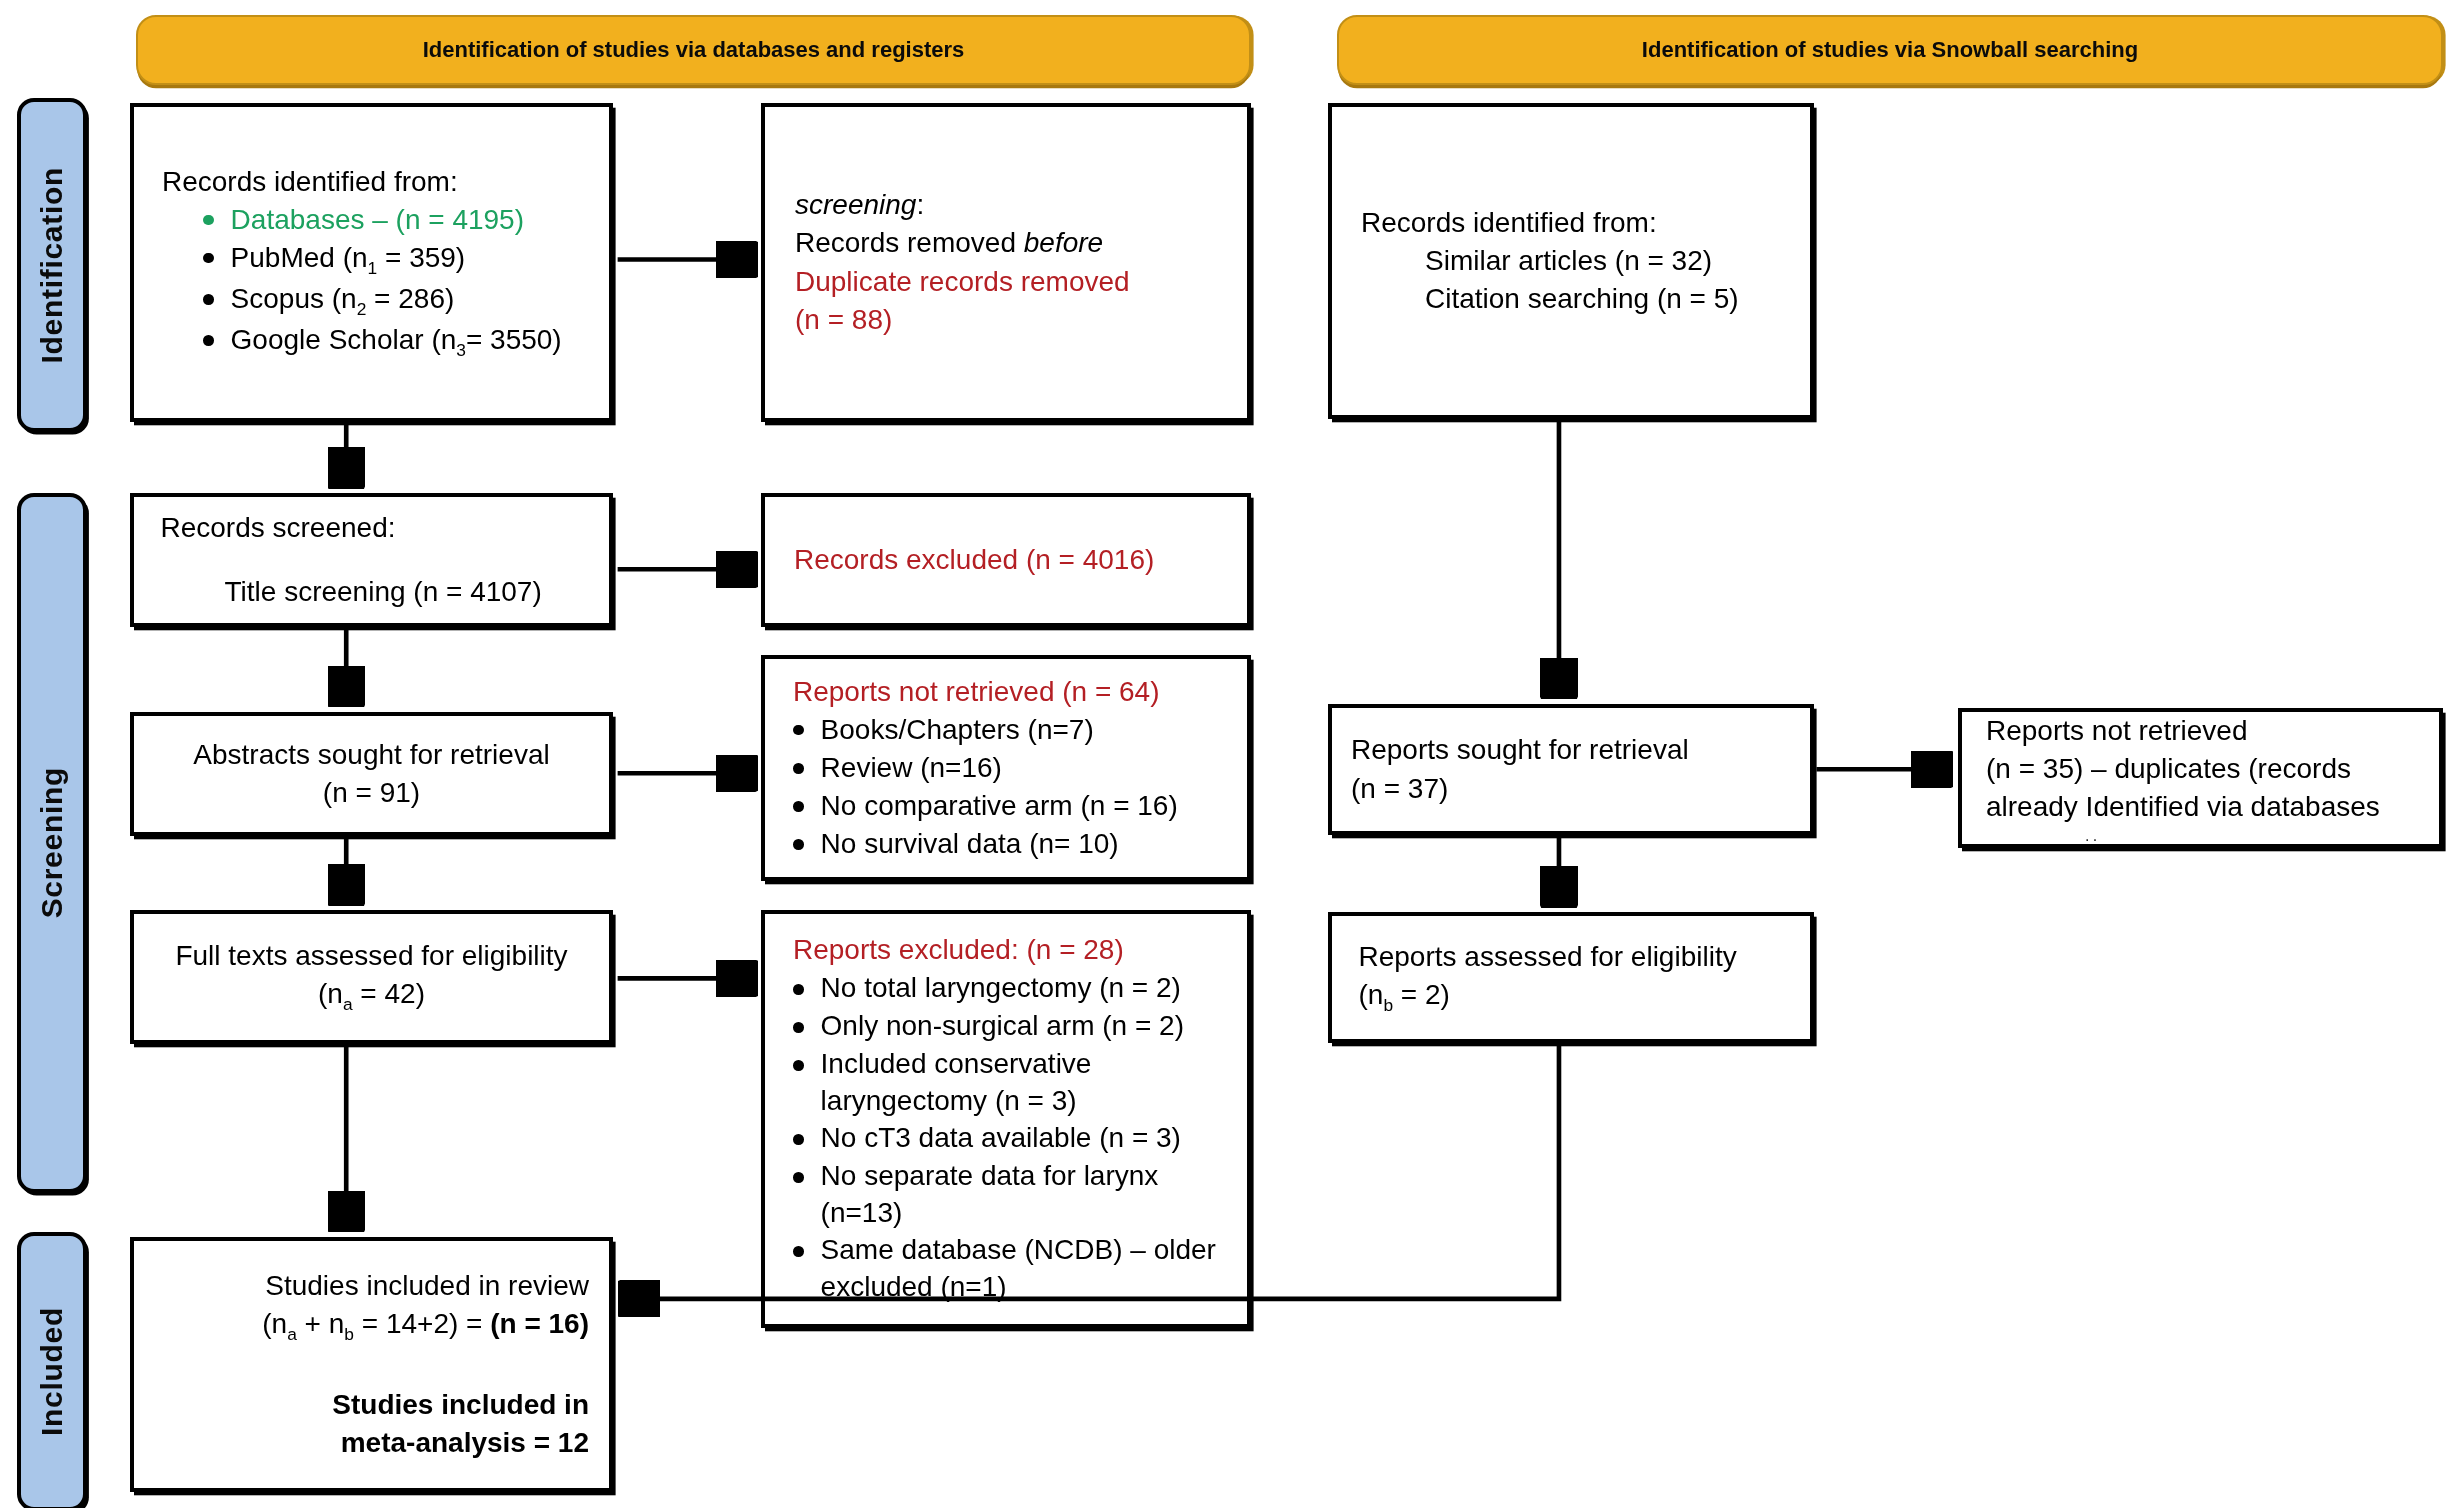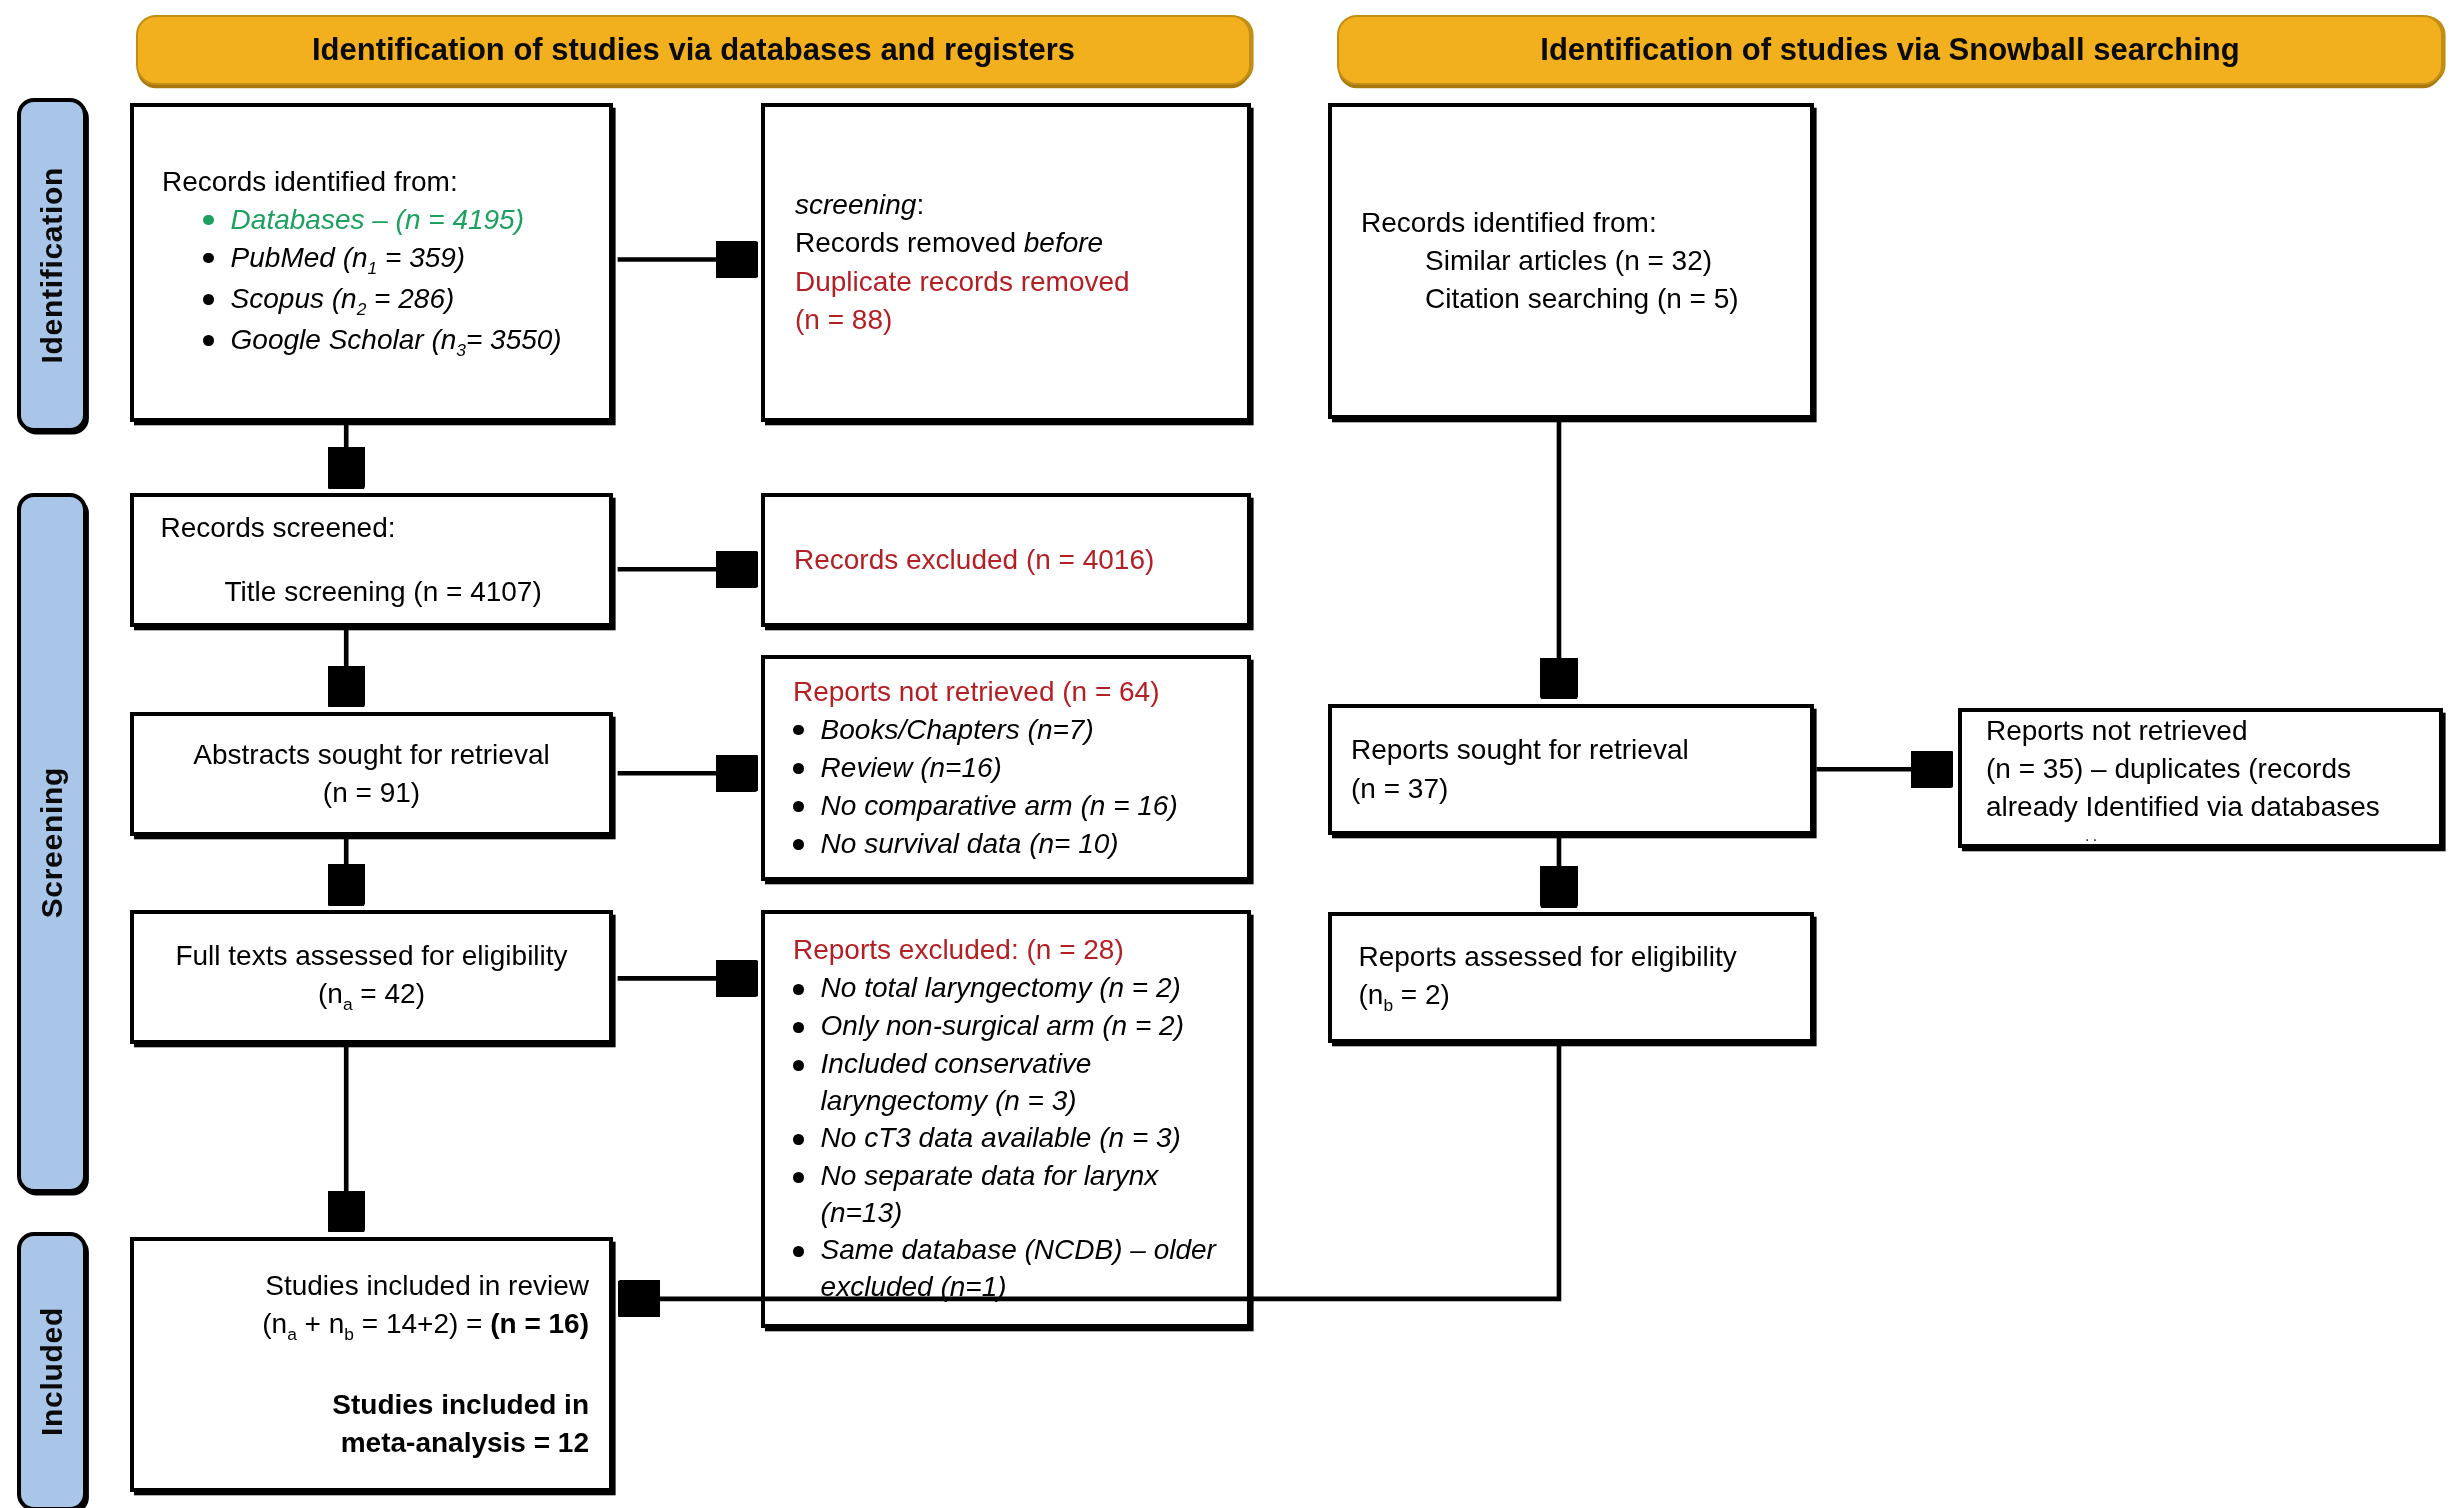--- a/index.html
+++ b/index.html
@@ -5,21 +5,21 @@
   html,body{margin:0;padding:0;background:#ffffff;}
   body{font-family:"Liberation Sans","DejaVu Sans",sans-serif;}
   #stage{position:relative;width:2450px;height:1508px;background:#ffffff;overflow:hidden;}
 
   
   .banner{position:absolute;height:66px;border-radius:20px;
     background:var(--accent_gold,#f2b01e);
     border:2.6px solid #c28f16;
     box-shadow:0 4.6px 0 -1.3px #a8780e, 3.3px 0 0 -0.7px #c28f16;
     display:flex;align-items:center;justify-content:center;
-    font-size:31px;font-weight:bold;color:#0b0b0b;}
+    font-size:22px;font-weight:bold;color:#0b0b0b;}
   #banner-left{left:136px;top:14.6px;width:1111px;}
   #banner-right{left:1337px;top:14.6px;width:1102px;}
 
   
   .stagebar{position:absolute;left:17px;width:62px;border-radius:17px;
     background:var(--stage_blue,#a9c6e9);
     border:4.6px solid #000;box-shadow:2.6px 3.3px 0 -0.7px #000;
     display:flex;align-items:center;justify-content:center;}
   .stagebar span{writing-mode:vertical-rl;transform:rotate(180deg);
     font-size:30px;font-weight:bold;color:#0b0b0b;letter-spacing:0.7px;}
@@ -38,21 +38,21 @@
   .ind{padding-left:64px;}
   .clip{min-height:16px;line-height:17px;font-size:16px;letter-spacing:3.3px;color:#222;padding-left:99px;}
   .red{color:var(--alert_red,#b41f24);}
   .grn{color:var(--highlight_green,#1ca15f);}
   .it{font-style:italic;}
   .bd{font-weight:bold;}
   .sb{font-size:0.62em;vertical-align:sub;}
   .bl{display:flex;align-items:flex-start;}
   .dot{flex:none;width:10.6px;height:10.6px;border-radius:50%;background:#000;margin:14px 17px 0 0;}
   .dot.g{background:var(--highlight_green,#1ca15f);}
-  .bl-text{flex:1;font-style:italic;}
+  .bl-text{flex:1;}
 
   
   #b-recid{left:130px;top:103px;width:483px;height:319px;padding-left:28px;}
   #b-recid .bl{margin-left:41px;}
   #b-recscr{left:130px;top:493px;width:483px;height:134px;padding-left:26.5px;gap:25px;}
   #b-abs{left:130px;top:712px;width:483px;height:124px;}
   #b-ft{left:130px;top:910px;width:483px;height:134px;}
   #b-stud{left:130px;top:1237px;width:483px;height:255px;padding-left:29px;align-items:flex-end;}
   
   #b-recrem{left:761px;top:103px;width:490px;height:319px;padding-left:30px;padding-right:40px;}

